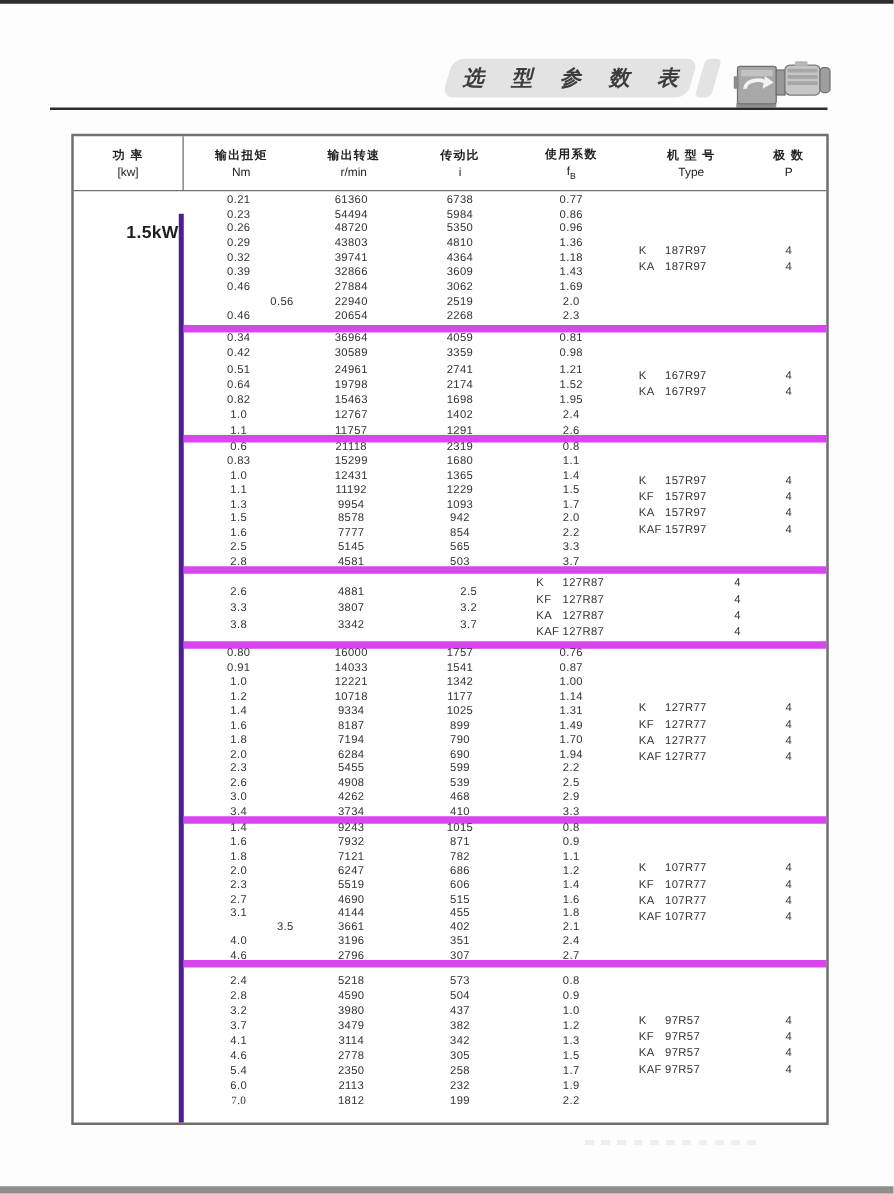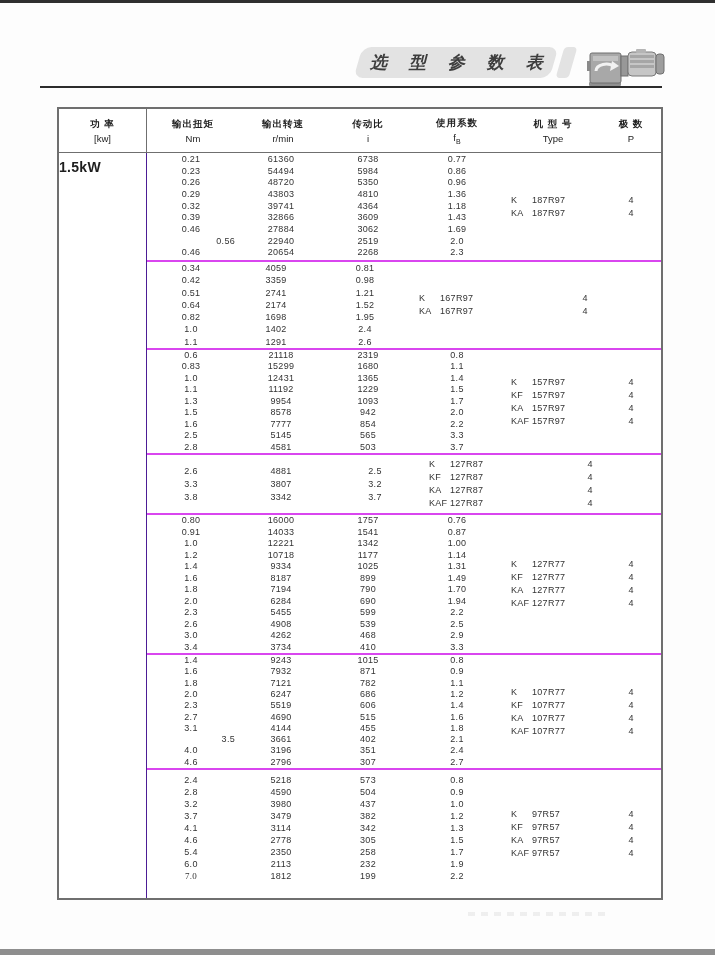--- a/index.html
+++ b/index.html
@@ -45,26 +45,26 @@
   .hen sub{font-size:7px;}
   .col-power{width:88px;flex:none;}
   .col-speed{width:88px;flex:none;}
   .col-torque{width:92px;flex:none;}
   .col-ratio{width:82px;flex:none;}
   .col-fb{width:96px;flex:none;}
   .col-type{width:96px;flex:none;}
   .col-poles{flex:1;}
   .thead .col-power{border-right:1px solid #6f6f6f;box-sizing:border-box;}
   .power-cell{
-    width:88px;flex:none;border-right:1px solid #4c1d95;box-sizing:border-box;
-    display:flex;justify-content:flex-start;align-items:flex-start;padding-top:6px;
+    width:88px;flex:none;border-right:4px solid #4c1d95;box-sizing:border-box;
+    display:flex;justify-content:flex-end;align-items:flex-start;padding-top:6px;margin-top:18px;
   }
   .power-label{font-weight:bold;font-size:14px;color:#1e1e1e;letter-spacing:.3px;}
   .sections{flex:1;display:flex;flex-direction:column;min-width:0;}
-  .section{display:flex;box-sizing:border-box;border-top:2px solid #d946ef;flex:none;}
+  .section{display:flex;box-sizing:border-box;border-top:6px solid #d946ef;flex:none;}
   .section:first-child{border-top:none;}
   .num-col{display:flex;flex-direction:column;justify-content:center;box-sizing:border-box;}
   .num-col .v{text-align:center;font-size:9px;color:#333;letter-spacing:.3px;}
   .type-col{display:flex;flex-direction:column;justify-content:center;box-sizing:border-box;padding-left:6px;}
   .type-row{font-size:9px;line-height:13px;color:#333;white-space:nowrap;letter-spacing:.3px;}
   .tprefix{display:inline-block;width:21px;}
   .poles-col{display:flex;flex-direction:column;justify-content:center;}
   .poles-col .p{font-size:9px;line-height:13px;text-align:center;color:#333;}
 </style>
 </head>
@@ -190,20 +190,29 @@
         <div class="section" style="height: 88px;">
           <div class="num-col col-speed">
             <div class="v" style="line-height: 12.2857px;">0.34</div>
             <div class="v" style="line-height: 12.2857px;">0.42</div>
             <div class="v" style="line-height: 12.2857px;">0.51</div>
             <div class="v" style="line-height: 12.2857px;">0.64</div>
             <div class="v" style="line-height: 12.2857px;">0.82</div>
             <div class="v" style="line-height: 12.2857px;">1.0</div>
             <div class="v" style="line-height: 12.2857px;">1.1</div>
           </div>
+          <div class="num-col col-torque">
+            <div class="v" style="line-height: 12.2857px;">36964</div>
+            <div class="v" style="line-height: 12.2857px;">30589</div>
+            <div class="v" style="line-height: 12.2857px;">24961</div>
+            <div class="v" style="line-height: 12.2857px;">19798</div>
+            <div class="v" style="line-height: 12.2857px;">15463</div>
+            <div class="v" style="line-height: 12.2857px;">12767</div>
+            <div class="v" style="line-height: 12.2857px;">11757</div>
+          </div>
           <div class="num-col col-ratio">
             <div class="v" style="line-height: 12.2857px;">4059</div>
             <div class="v" style="line-height: 12.2857px;">3359</div>
             <div class="v" style="line-height: 12.2857px;">2741</div>
             <div class="v" style="line-height: 12.2857px;">2174</div>
             <div class="v" style="line-height: 12.2857px;">1698</div>
             <div class="v" style="line-height: 12.2857px;">1402</div>
             <div class="v" style="line-height: 12.2857px;">1291</div>
           </div>
           <div class="num-col col-fb">

